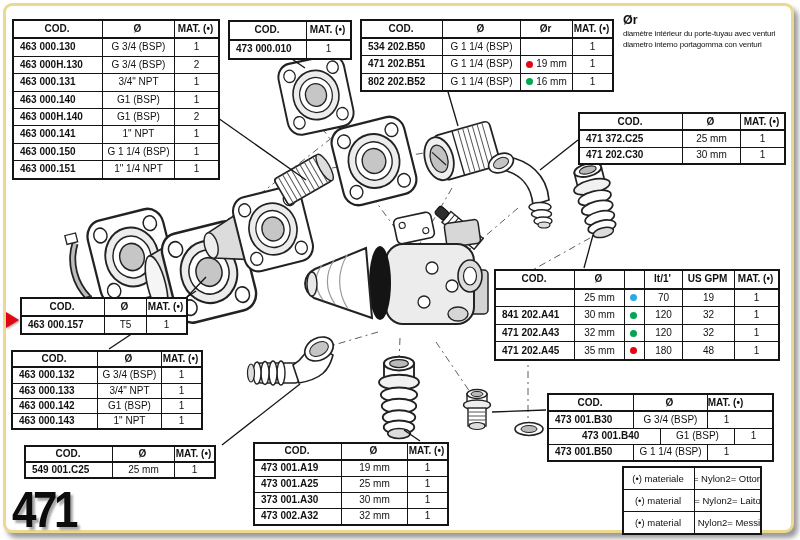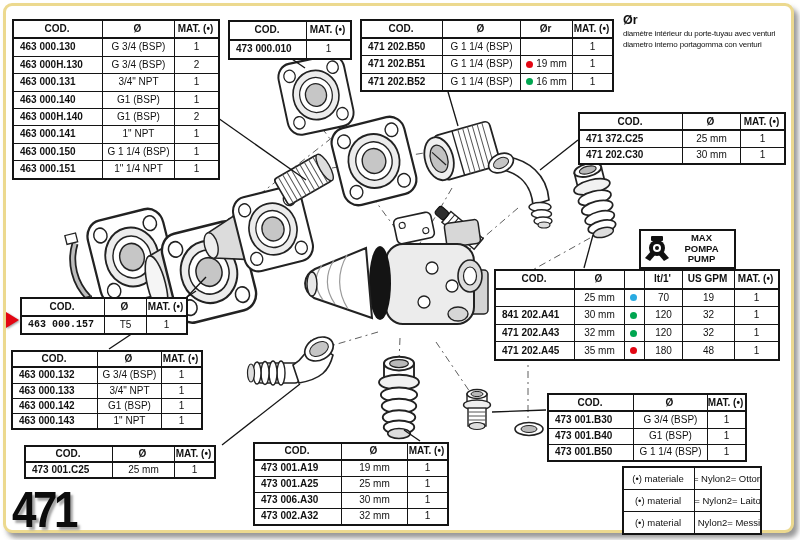--- a/index.html
+++ b/index.html
@@ -249,33 +249,33 @@
       </div>
     </div>
   <div class="ptable" style="left:360px;top:19px;--rh:16.2px">
       <div class="trow thead">
         <div class="tcell c0" style="width: 80px;">COD.</div>
         <div class="tcell c1" style="width: 78px;">Ø</div>
         <div class="tcell c2" style="width: 52px;">Ør</div>
         <div class="tcell c3" style="width: 40px;">MAT. (•)</div>
       </div>
       <div class="trow">
-        <div class="tcell c0" style="width: 80px;">471 202.B50</div>
+        <div class="tcell c0" style="width: 80px;">534 202.B50</div>
         <div class="tcell c1" style="width: 78px;">G 1 1/4 (BSP)</div>
         <div class="tcell c2" style="width: 52px;"></div>
         <div class="tcell c3" style="width: 40px;">1</div>
       </div>
       <div class="trow">
         <div class="tcell c0" style="width: 80px;">471 202.B51</div>
         <div class="tcell c1" style="width: 78px;">G 1 1/4 (BSP)</div>
         <div class="tcell c2" style="width: 52px;"><span class="dot" style="background: rgb(227, 6, 19);"></span>19 mm</div>
         <div class="tcell c3" style="width: 40px;">1</div>
       </div>
       <div class="trow">
-        <div class="tcell c0" style="width: 80px;">471 202.B52</div>
+        <div class="tcell c0" style="width: 80px;">802 202.B52</div>
         <div class="tcell c1" style="width: 78px;">G 1 1/4 (BSP)</div>
         <div class="tcell c2" style="width: 52px;"><span class="dot" style="background: rgb(0, 166, 80);"></span>16 mm</div>
         <div class="tcell c3" style="width: 40px;">1</div>
       </div>
     </div>
   <div class="ptable" style="left:578px;top:112px;--rh:15.4px">
       <div class="trow thead">
         <div class="tcell c0" style="width: 102px;">COD.</div>
         <div class="tcell c1" style="width: 58px;">Ø</div>
         <div class="tcell c2" style="width: 44px;">MAT. (•)</div>
@@ -341,21 +341,21 @@
         <div class="tcell c5" style="width: 44px;">1</div>
       </div>
     </div>
   <div class="ptable" style="left:20px;top:297px;--rh:16px">
       <div class="trow thead">
         <div class="tcell c0" style="width: 82px;">COD.</div>
         <div class="tcell c1" style="width: 42px;">Ø</div>
         <div class="tcell c2" style="width: 40px;">MAT. (•)</div>
       </div>
       <div class="trow">
-        <div class="tcell c0" style="width: 82px; font-family: Liberation Mono, monospace;">463 000.157</div>
+        <div class="tcell c0" style="width: 82px;">463 000.157</div>
         <div class="tcell c1" style="width: 42px;">T5</div>
         <div class="tcell c2" style="width: 40px;">1</div>
       </div>
     </div>
   <div class="ptable" style="left:11px;top:350px;--rh:14.3px">
       <div class="trow thead">
         <div class="tcell c0" style="width: 84px;">COD.</div>
         <div class="tcell c1" style="width: 64px;">Ø</div>
         <div class="tcell c2" style="width: 40px;">MAT. (•)</div>
       </div>
@@ -380,21 +380,21 @@
         <div class="tcell c2" style="width: 40px;">1</div>
       </div>
     </div>
   <div class="ptable" style="left:24px;top:445px;--rh:13.8px">
       <div class="trow thead">
         <div class="tcell c0" style="width: 86px;">COD.</div>
         <div class="tcell c1" style="width: 62px;">Ø</div>
         <div class="tcell c2" style="width: 40px;">MAT. (•)</div>
       </div>
       <div class="trow">
-        <div class="tcell c0" style="width: 86px;">473 001.C25</div>
+        <div class="tcell c0" style="width: 86px;">549 001.C25</div>
         <div class="tcell c1" style="width: 62px;">25 mm</div>
         <div class="tcell c2" style="width: 40px;">1</div>
       </div>
     </div>
   <div class="ptable" style="left:253px;top:442px;--rh:15px">
       <div class="trow thead">
         <div class="tcell c0" style="width: 86px;">COD.</div>
         <div class="tcell c1" style="width: 66px;">Ø</div>
         <div class="tcell c2" style="width: 40px;">MAT. (•)</div>
       </div>
@@ -402,21 +402,21 @@
         <div class="tcell c0" style="width: 86px;">473 001.A19</div>
         <div class="tcell c1" style="width: 66px;">19 mm</div>
         <div class="tcell c2" style="width: 40px;">1</div>
       </div>
       <div class="trow">
         <div class="tcell c0" style="width: 86px;">473 001.A25</div>
         <div class="tcell c1" style="width: 66px;">25 mm</div>
         <div class="tcell c2" style="width: 40px;">1</div>
       </div>
       <div class="trow">
-        <div class="tcell c0" style="width: 86px;">473 006.A30</div>
+        <div class="tcell c0" style="width: 86px;">373 001.A30</div>
         <div class="tcell c1" style="width: 66px;">30 mm</div>
         <div class="tcell c2" style="width: 40px;">1</div>
       </div>
       <div class="trow">
         <div class="tcell c0" style="width: 86px;">473 002.A32</div>
         <div class="tcell c1" style="width: 66px;">32 mm</div>
         <div class="tcell c2" style="width: 40px;">1</div>
       </div>
     </div>
   <div class="ptable" style="left:547px;top:393px;--rh:15.3px">
@@ -424,21 +424,21 @@
         <div class="tcell c0" style="width: 84px;">COD.</div>
         <div class="tcell c1" style="width: 74px;">Ø</div>
         <div class="tcell c2" style="width: 38px;">MAT. (•)</div>
       </div>
       <div class="trow">
         <div class="tcell c0" style="width: 84px;">473 001.B30</div>
         <div class="tcell c1" style="width: 74px;">G 3/4 (BSP)</div>
         <div class="tcell c2" style="width: 38px;">1</div>
       </div>
       <div class="trow">
-        <div class="tcell c0" style="width: 84px;">473 001.B40</div>
+        <div class="tcell c0" style="width: 84px; margin-left: 27px;">473 001.B40</div>
         <div class="tcell c1" style="width: 74px;">G1 (BSP)</div>
         <div class="tcell c2" style="width: 38px;">1</div>
       </div>
       <div class="trow">
         <div class="tcell c0" style="width: 84px;">473 001.B50</div>
         <div class="tcell c1" style="width: 74px;">G 1 1/4 (BSP)</div>
         <div class="tcell c2" style="width: 38px;">1</div>
       </div>
     </div>
   <div class="ptable legend" style="left:622px;top:466px;--rh:21px">
@@ -466,30 +466,15 @@
     </div>
 
   <div class="redarrow"></div>
 
   <div class="note">
     <div class="t">Ør</div>
     <div class="l">diamètre intérieur du porte-tuyau avec venturi</div>
     <div class="l">diametro interno portagomma con venturi</div>
   </div>
 
-  <div class="pumpbox">
-    <svg width="28" height="28" viewBox="0 0 28 28">
-      <rect x="8" y="1" width="12" height="5" rx="1" fill="#111"></rect>
-      <path d="M2,23 L9,15 L13,19 L7,26 Z" fill="#111"></path>
-      <path d="M26,23 L19,15 L15,19 L21,26 Z" fill="#111"></path>
-      <circle cx="14" cy="13" r="8" fill="#111"></circle>
-      <circle cx="14" cy="13" r="4" fill="#fff"></circle>
-      <circle cx="14" cy="13" r="2" fill="#111"></circle>
-    </svg>
-    <div class="pumplabel">
-      <div>MAX</div>
-      <div>POMPA</div>
-      <div>PUMP</div>
-    </div>
-  </div>
 
   <div class="pagenum">471</div>
 </div>
 
 </body></html>

